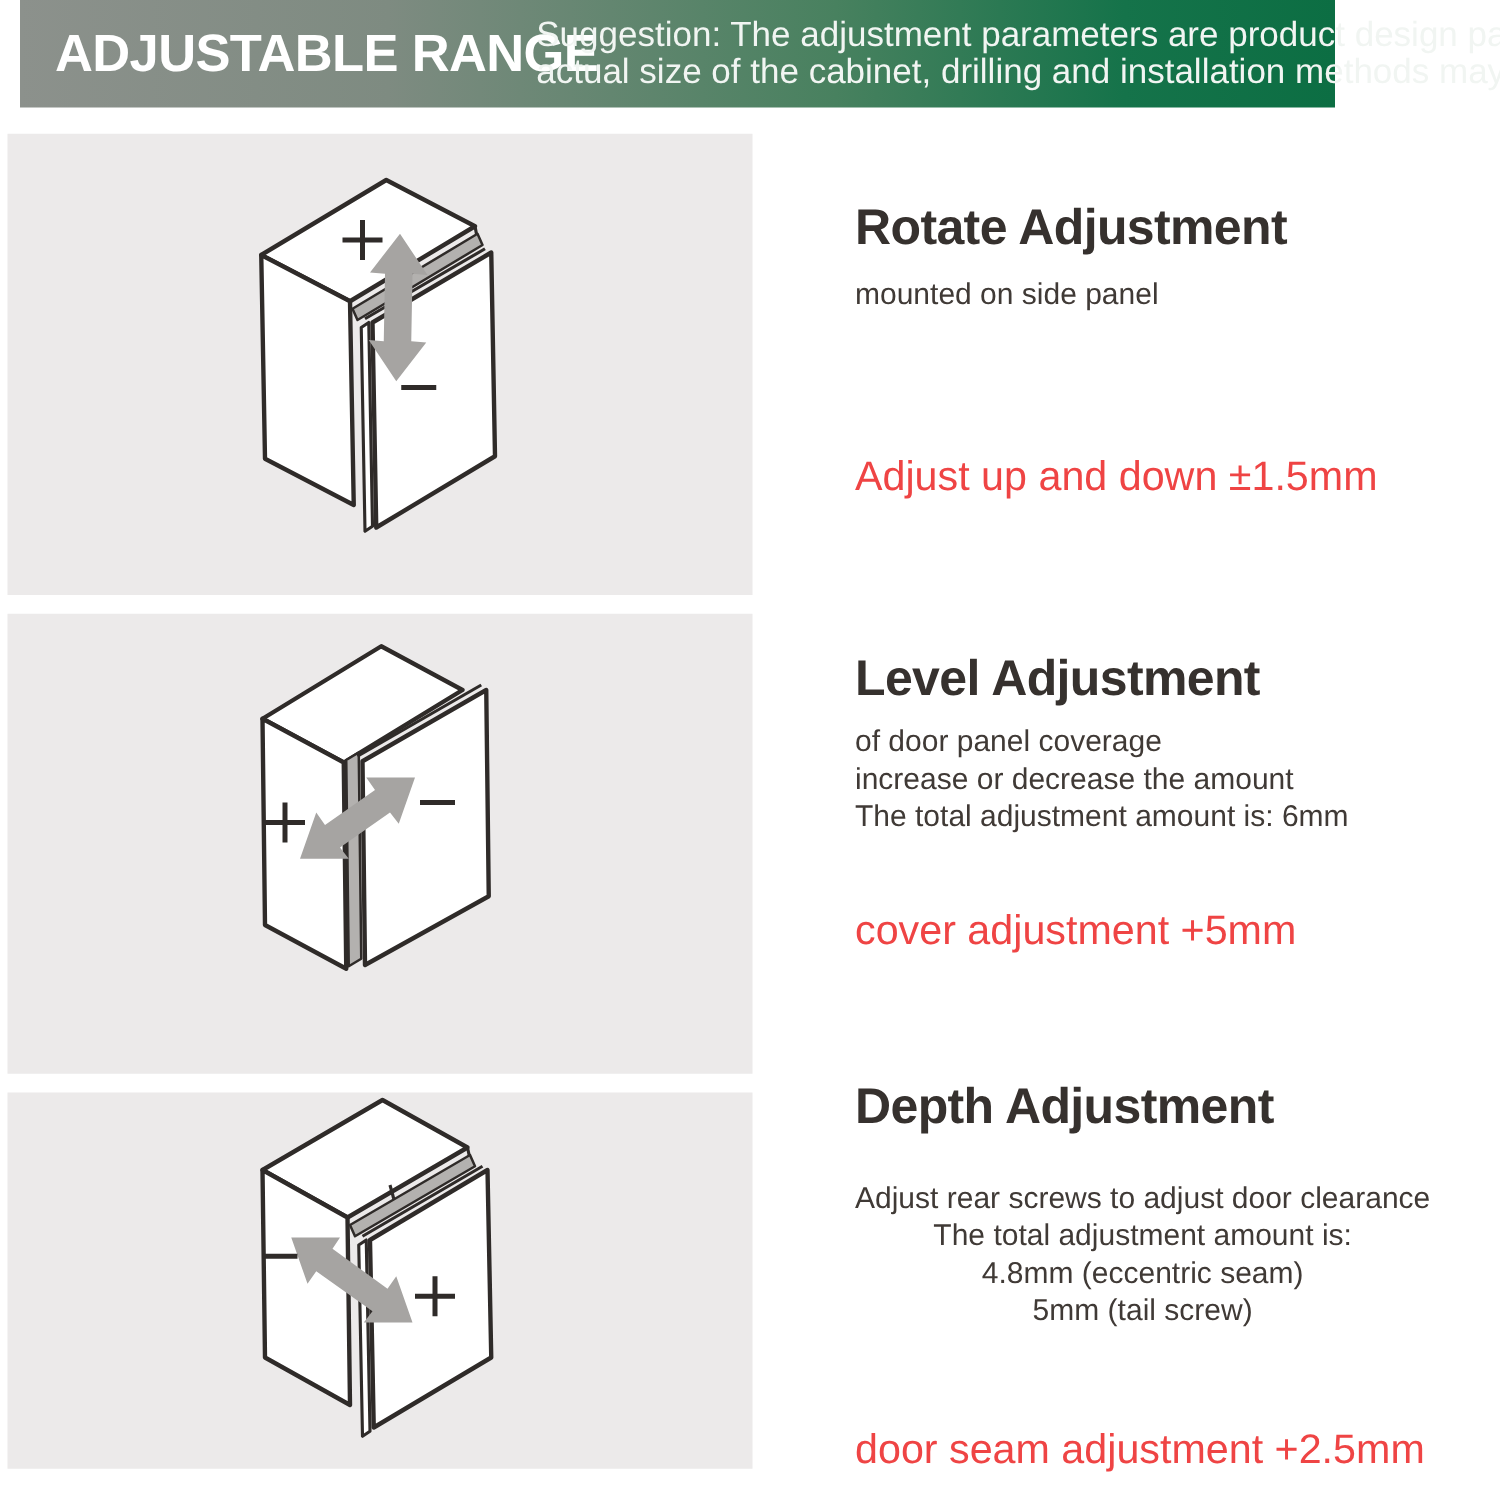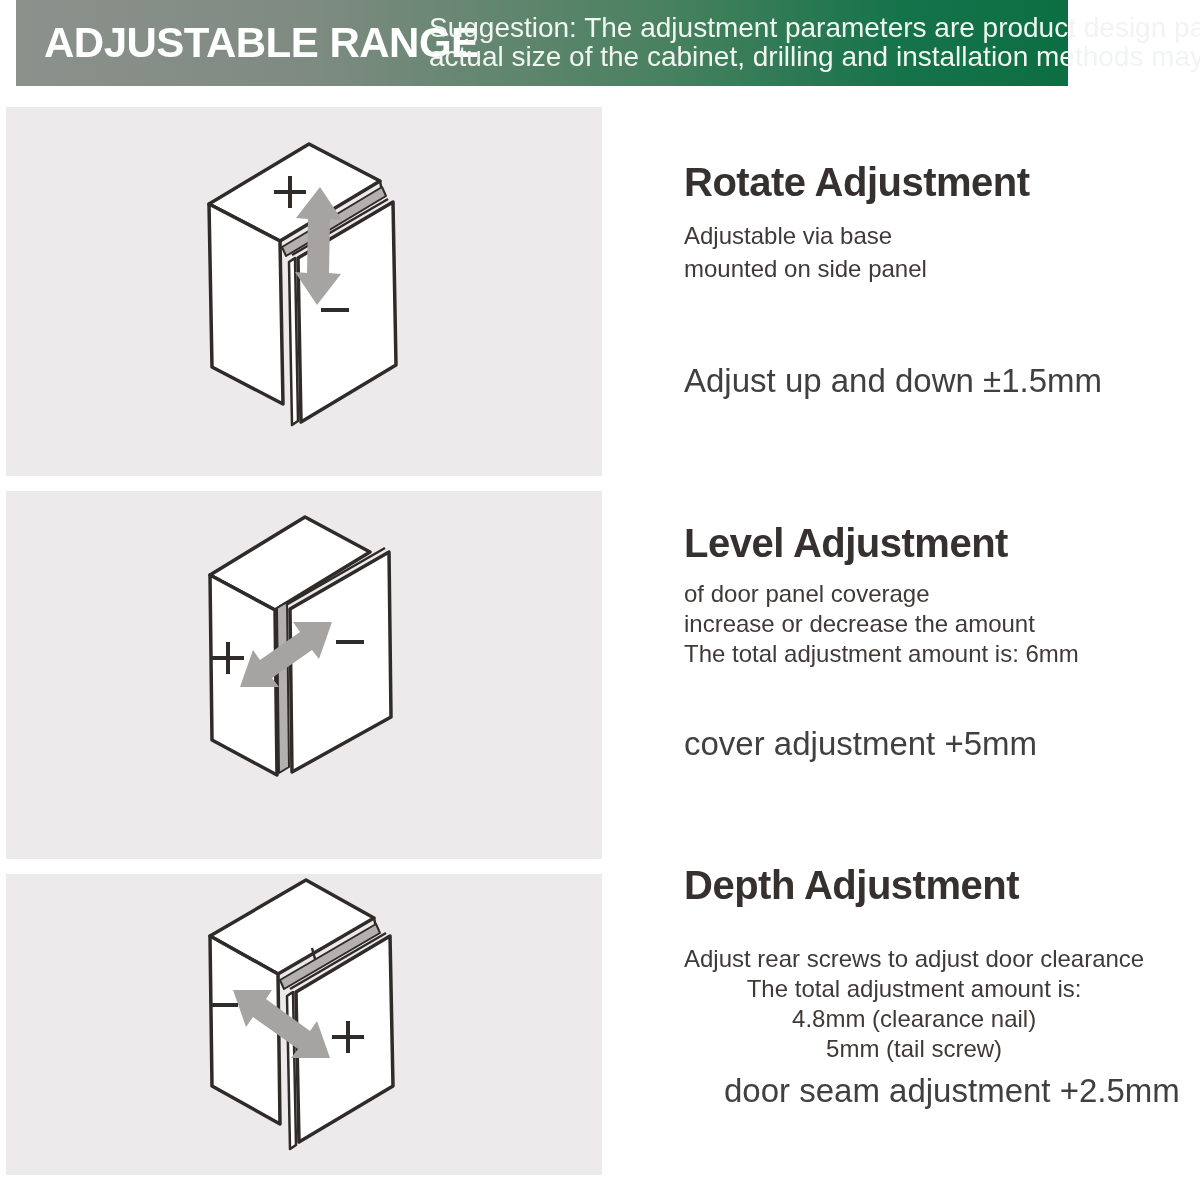--- a/index.html
+++ b/index.html
@@ -32,23 +32,23 @@
     font-size:40px;font-weight:700;letter-spacing:-0.5px;color:#36312e;white-space:nowrap;
   }
   .t1{top:160px;} .t2{top:521px;} .t3{top:846px;margin-top:17px;}
   .desc{
     position:absolute;left:684px;margin:0;
     font-size:24px;color:#403a36;white-space:nowrap;
   }
   .d1{top:219px;line-height:33px;} .d2{top:579px;line-height:30px;} .d3{top:944px;line-height:30px;text-align:center;}
   .value{
     position:absolute;left:684px;margin:0;
-    font-size:33px;color:#404040;white-space:nowrap;
+    font-size:33px;color:#ef4444;white-space:nowrap;
   }
-  .v1{top:362px;} .v2{top:725px;} .v3{top:1072px;margin-left:40px;}
+  .v1{top:362px;} .v2{top:725px;} .v3{top:1140px;}
   
   .face{fill:#ffffff;stroke:#2f2b29;stroke-width:3.5;stroke-linejoin:round;}
   .thin{fill:#ffffff;stroke:#2f2b29;stroke-width:2.5;stroke-linejoin:round;}
   .edge{fill:none;stroke:#2f2b29;stroke-width:2.5;}
   .gap{fill:#b3b1af;stroke:#2f2b29;stroke-width:2;stroke-linejoin:round;}
   .arrow{fill:#a6a4a2;stroke:none;}
   .sign{stroke:#2f2b29;stroke-width:4;stroke-linecap:butt;}
 </style>
 </head>
 <body>
@@ -129,35 +129,34 @@
       </g>
       <g class="sign">
         <line x1="326" y1="163" x2="358" y2="163"></line>
           <line x1="342" y1="147" x2="342" y2="179"></line>
       </g>
     </svg>
   </div>
 
   <h2 class="sec-title t1">Rotate Adjustment</h2>
   <div class="desc d1">
-    <div>Adjustable via base</div>
     <div>mounted on side panel</div>
   </div>
   <div class="value v1">Adjust up and down ±1.5mm</div>
 
   <h2 class="sec-title t2">Level Adjustment</h2>
   <div class="desc d2">
     <div>of door panel coverage</div>
     <div>increase or decrease the amount</div>
     <div>The total adjustment amount is: 6mm</div>
   </div>
   <div class="value v2">cover adjustment +5mm</div>
 
   <h2 class="sec-title t3">Depth Adjustment</h2>
   <div class="desc d3">
     <div>Adjust rear screws to adjust door clearance</div>
     <div>The total adjustment amount is:</div>
-    <div>4.8mm (clearance nail)</div>
+    <div>4.8mm (eccentric seam)</div>
     <div>5mm (tail screw)</div>
   </div>
   <div class="value v3">door seam adjustment +2.5mm</div>
 
 </div>
 
 </body></html>

